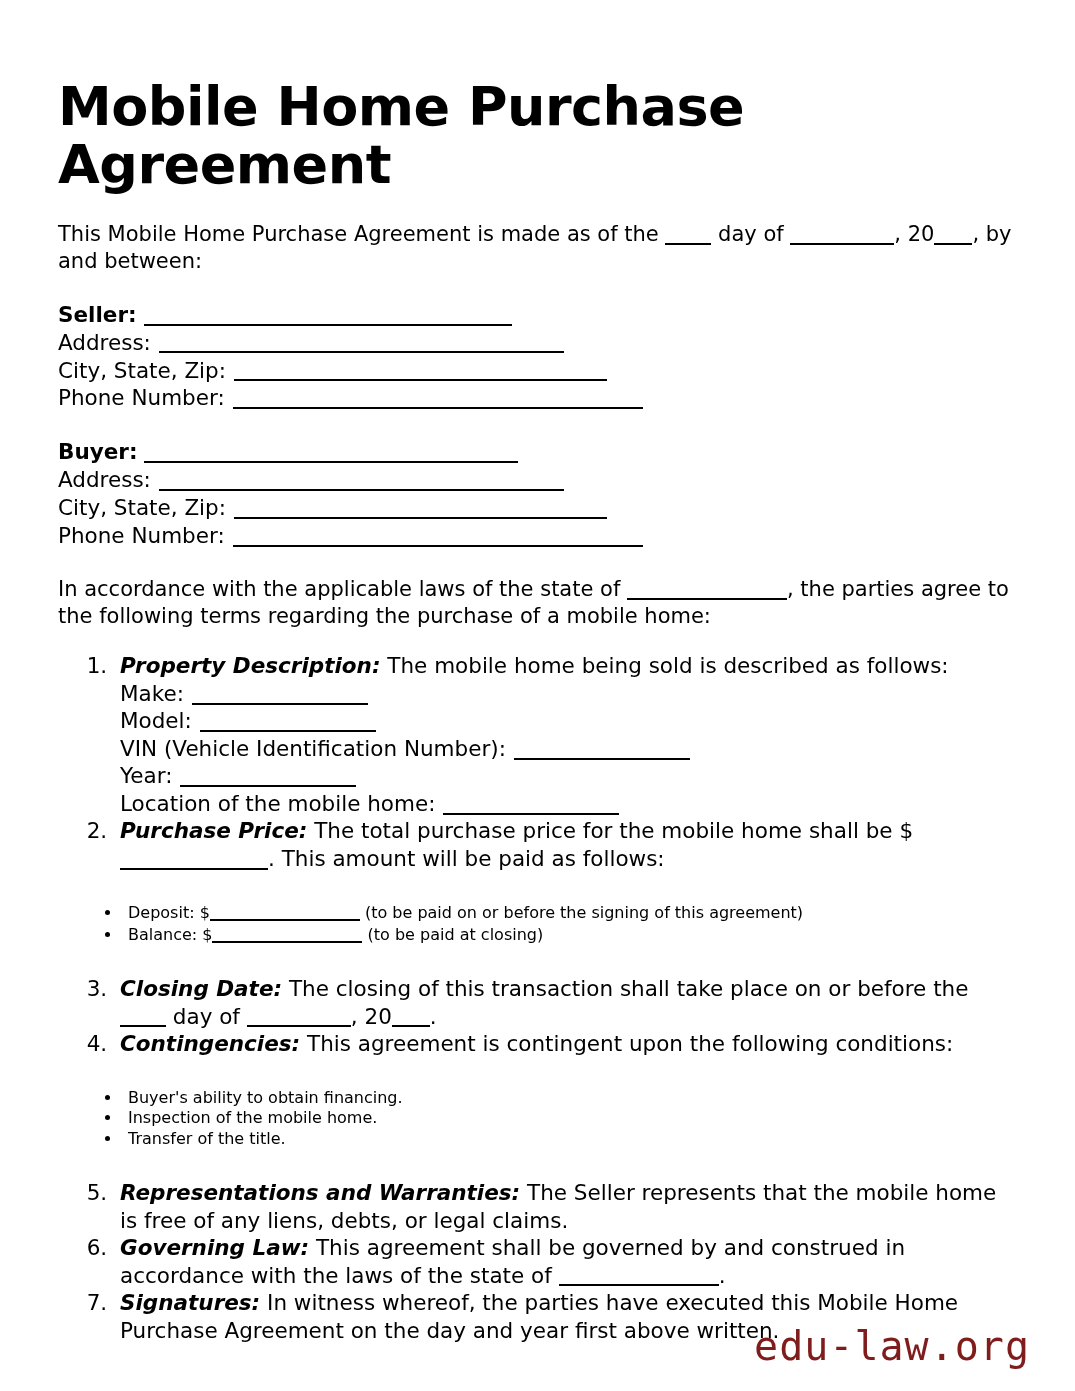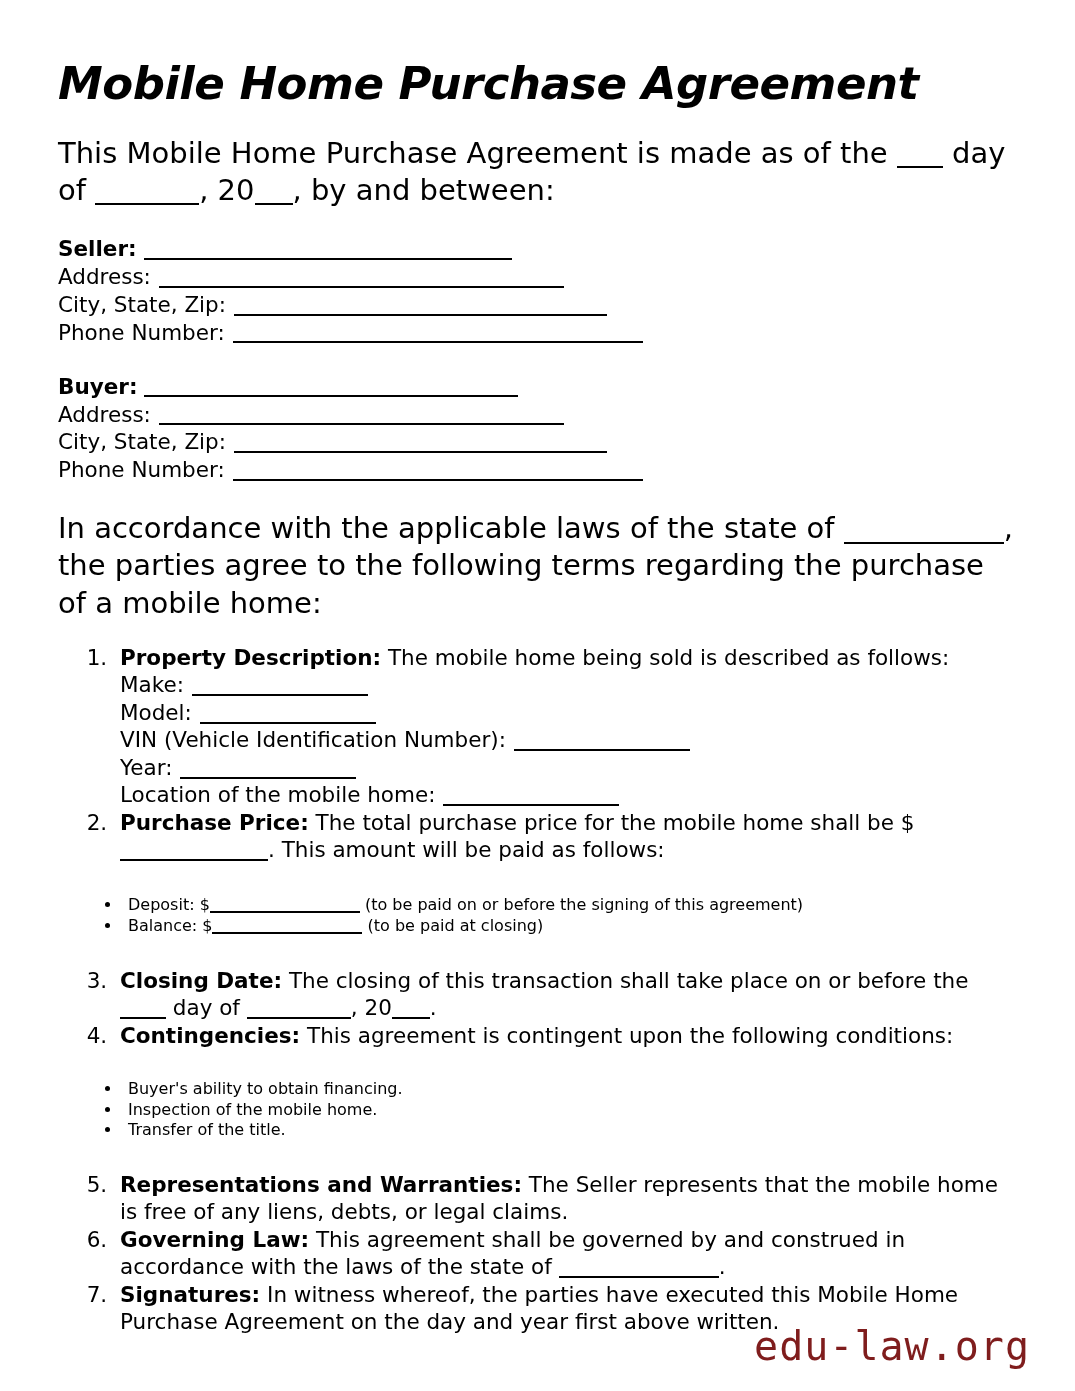--- a/index.html
+++ b/index.html
@@ -24,31 +24,30 @@
   }
   .content {
     position: absolute;
     left: 58px;
     top: 60px;
     width: 955px;
   }
 
   h1.doc-title {
     font-family: "DejaVu Sans", sans-serif;
-    font-size: 45px;
+    font-size: 54px;
     font-weight: bold;
     letter-spacing: -0.5px;
     line-height: 1.08;
-    margin: 0 0 26px 0;
+    margin: 18px 0 26px 0;
     padding: 0;
-    font-style: italic;
   }
 
   p.para {
-    font-size: 29px;
+    font-size: 21px;
     line-height: 1.28;
     margin: 0 0 0 0;
     padding: 0;
   }
 
   .gap-sm { height: 22px; }
   .gap-md { height: 26px; }
   .gap-lg { height: 30px; }
 
   .party-block {
@@ -76,21 +75,21 @@
     padding: 0 0 0 56px;
     list-style-position: outside;
   }
   ol.terms > li {
     margin: 0 0 0 0;
     padding-left: 6px;
   }
   ol.terms > li::marker {
     font-weight: normal;
   }
-  .term-title { font-weight: bold; }
+  .term-title { font-weight: bold; font-style: italic; }
 
   .sub-lines {
     font-size: 21.5px;
     line-height: 1.28;
   }
 
   ul.bullets {
     font-size: 16px;
     line-height: 1.28;
     margin: 8px;

